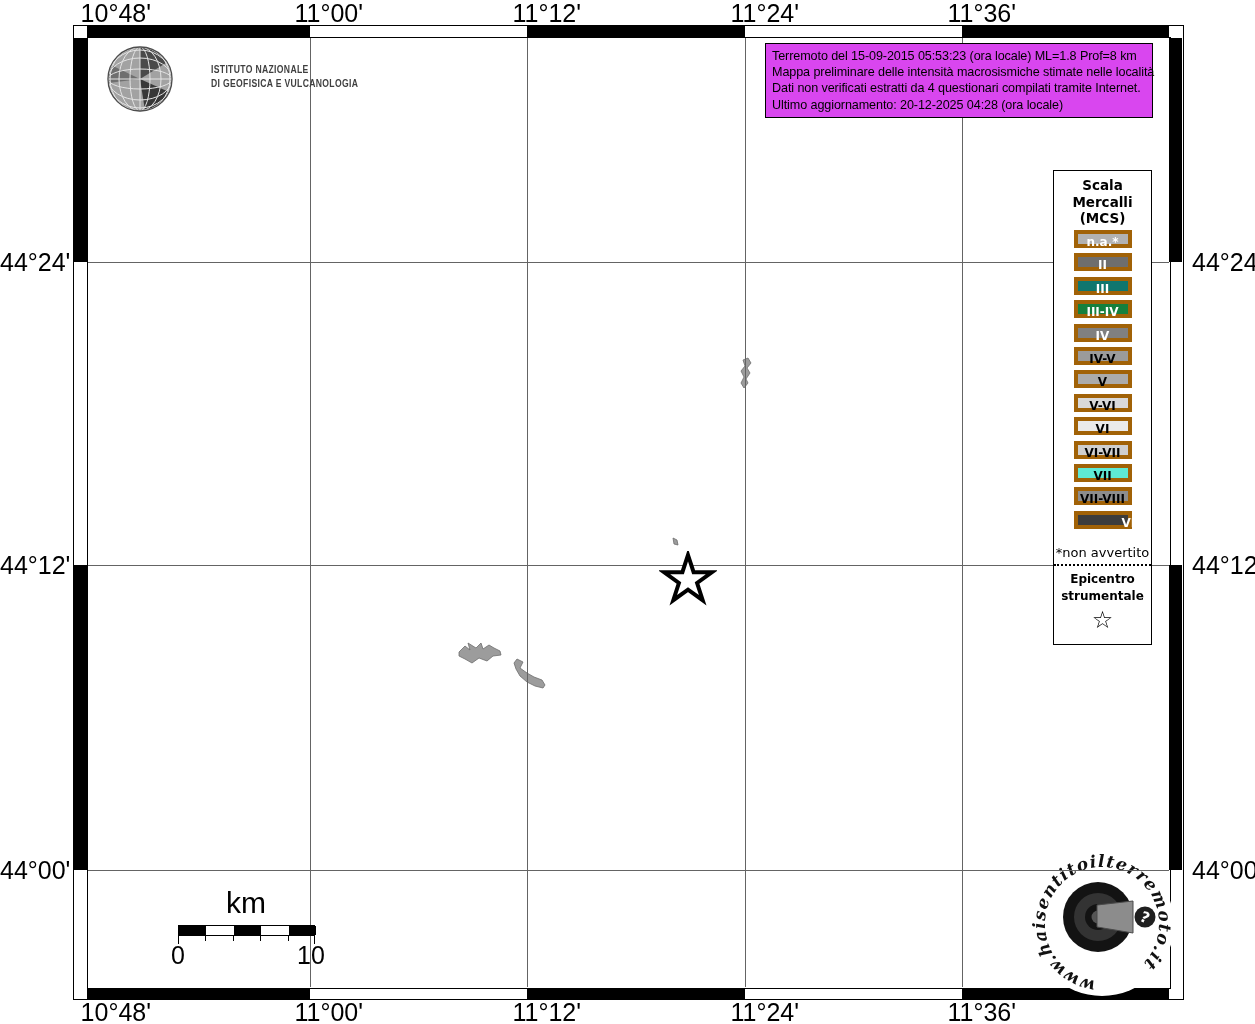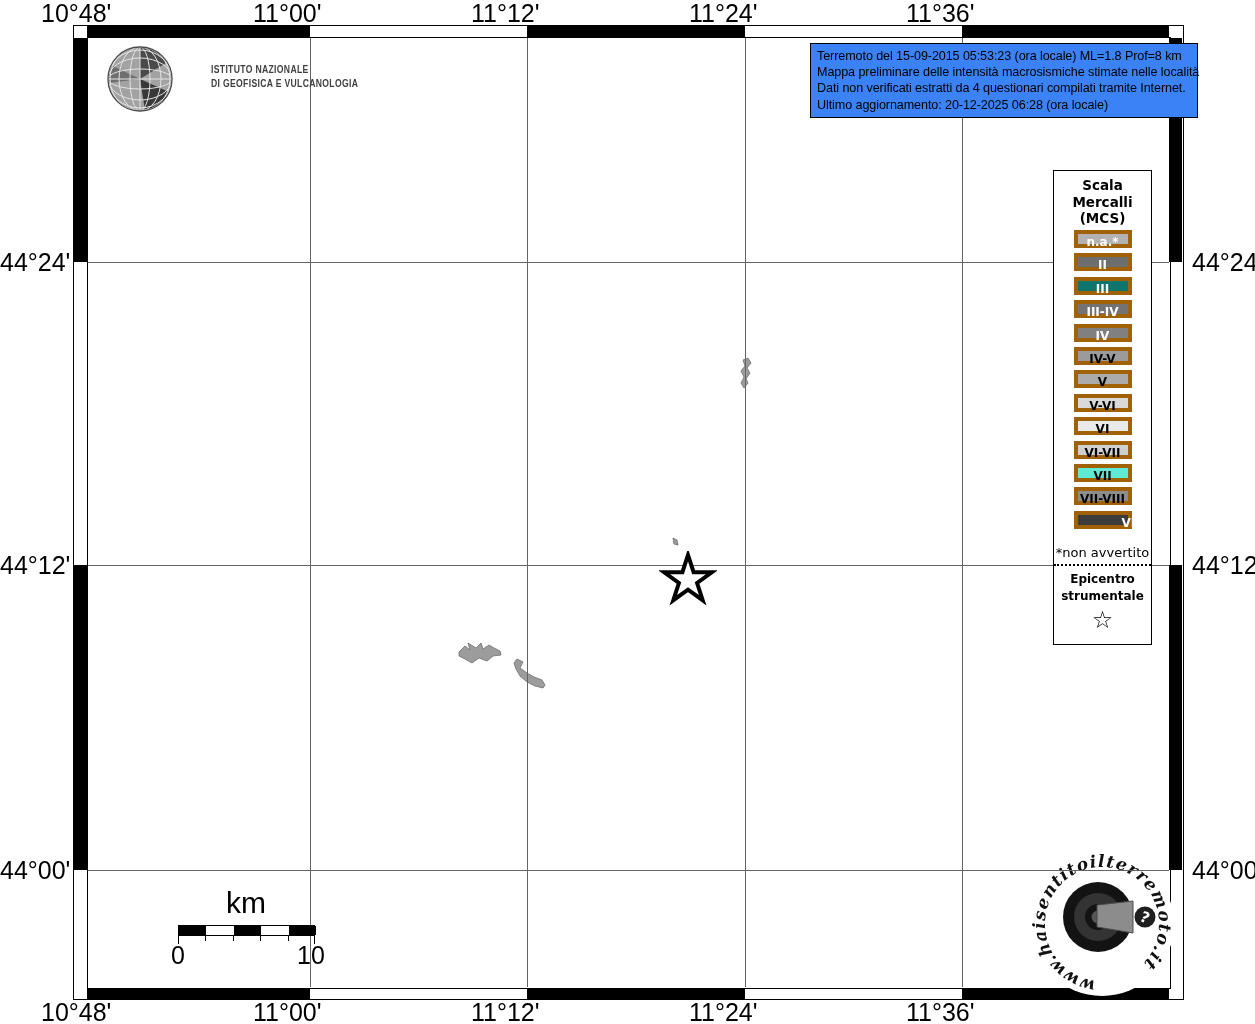--- a/index.html
+++ b/index.html
@@ -1,38 +1,38 @@
 <!DOCTYPE html>
 <html><head>
 <meta charset="utf-8">
 <style>
   html,body{margin:0;padding:0;background:#fff;}
   #canvas{position:relative;width:1255px;height:1024px;background:#ffffff;overflow:hidden;
           font-family:"Liberation Sans",sans-serif;color:#000;}
   
   .ax{position:absolute;font-size:25px;line-height:26px;color:#000;white-space:nowrap;}
-  .ax.hx{width:110px;text-align:left;}
+  .ax.hx{width:110px;text-align:right;}
   .ax.top{top:0px;}
   .ax.bot{top:999px;}
   .ax.lt{left:0;width:66px;text-align:right;top:auto;height:28px;line-height:28px;}
   .ax.rt{left:1192px;width:70px;text-align:left;height:28px;line-height:28px;}
   
   .outer-frame{position:absolute;left:73px;top:25px;width:1109px;height:973px;
                border:1px solid #000;z-index:2;}
   .inner-frame{position:absolute;left:87px;top:37px;width:1082px;height:950px;
                border:1px solid #000;z-index:2;background:transparent;}
   .seg{position:absolute;background:#000;z-index:2;}
   
   .gv{position:absolute;top:38px;width:1px;height:949px;background:#646464;z-index:4;}
   .gh{position:absolute;left:88px;width:1081px;height:1px;background:#646464;z-index:4;}
   
   .features{position:absolute;left:0;top:0;z-index:1;pointer-events:none;}
   .epicenter{position:absolute;left:659px;top:551px;z-index:5;}
   
-  .infobox{position:absolute;left:810px;top:43px;width:388px;background:#3b82f6;
+  .infobox{position:absolute;left:765px;top:43px;width:388px;background:#d946ef;
            border:1px solid #000;z-index:6;padding:4px 6px;box-sizing:border-box;}
   .infobox div{font-size:12.6px;line-height:16.2px;white-space:nowrap;letter-spacing:-0.1px;}
   
   .legend{position:absolute;left:1053px;top:170px;width:99px;height:475px;background:#fff;
           border:1px solid #000;z-index:6;box-sizing:border-box;text-align:center;
           font-family:"DejaVu Sans",sans-serif;}
   .legend .ttl{position:absolute;top:6px;left:0;width:100%;font-weight:bold;
                font-size:13.5px;line-height:16.5px;}
   .mcs-items{position:absolute;top:59px;left:0;width:100%;}
   .mcs-box{width:58px;height:18px;line-height:16px;margin:0 auto 5.4px auto;border:4px solid #a16207;
@@ -167,34 +167,34 @@
   </svg>
   <div class="ingv-text">
     <div>ISTITUTO NAZIONALE</div>
     <div>DI GEOFISICA E VULCANOLOGIA</div>
   </div>
 
   <div class="infobox">
     <div>Terremoto del 15-09-2015 05:53:23 (ora locale) ML=1.8 Prof=8 km</div>
     <div>Mappa preliminare delle intensità macrosismiche stimate nelle località</div>
     <div>Dati non verificati estratti da 4 questionari compilati tramite Internet.</div>
-    <div>Ultimo aggiornamento: 20-12-2025 06:28 (ora locale)</div>
+    <div>Ultimo aggiornamento: 20-12-2025 04:28 (ora locale)</div>
   </div>
 
   <div class="legend">
     <div class="ttl">
       <div>Scala</div>
       <div>Mercalli</div>
       <div>(MCS)</div>
     </div>
     <div class="mcs-items">
         <div class="mcs-box" style="background: rgb(178, 178, 178); color: rgb(255, 255, 255);">n.a.*</div>
         <div class="mcs-box" style="background: rgb(110, 110, 110); color: rgb(255, 255, 255);">II</div>
         <div class="mcs-box" style="background: #0f766e; color: rgb(255, 255, 255);">III</div>
-        <div class="mcs-box" style="background: #737373; color: rgb(255, 255, 255);">III-IV</div>
+        <div class="mcs-box" style="background: #15803d; color: rgb(255, 255, 255);">III-IV</div>
         <div class="mcs-box" style="background: rgb(128, 128, 128); color: rgb(255, 255, 255);">IV</div>
         <div class="mcs-box" style="background: rgb(155, 155, 155); color: rgb(0, 0, 0);">IV-V</div>
         <div class="mcs-box" style="background: rgb(171, 171, 171); color: rgb(0, 0, 0);">V</div>
         <div class="mcs-box" style="background: rgb(217, 217, 217); color: rgb(0, 0, 0);">V-VI</div>
         <div class="mcs-box" style="background: rgb(234, 234, 234); color: rgb(0, 0, 0);">VI</div>
         <div class="mcs-box" style="background: rgb(207, 207, 207); color: rgb(0, 0, 0);">VI-VII</div>
         <div class="mcs-box" style="background: #5eead4; color: rgb(0, 0, 0);">VII</div>
         <div class="mcs-box" style="background: rgb(141, 141, 141); color: rgb(0, 0, 0);">VII-VIII</div>
         <div class="mcs-box" style="background: rgb(60, 60, 60); color: rgb(255, 255, 255); padding-left: 44px;">VIII</div>
       </div>

